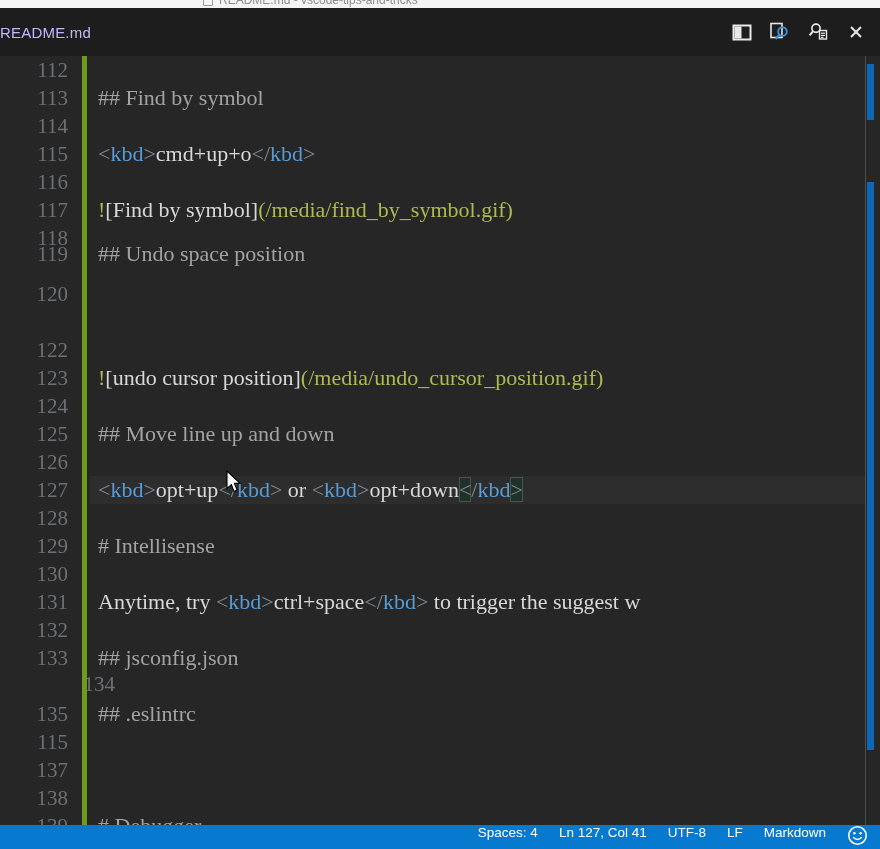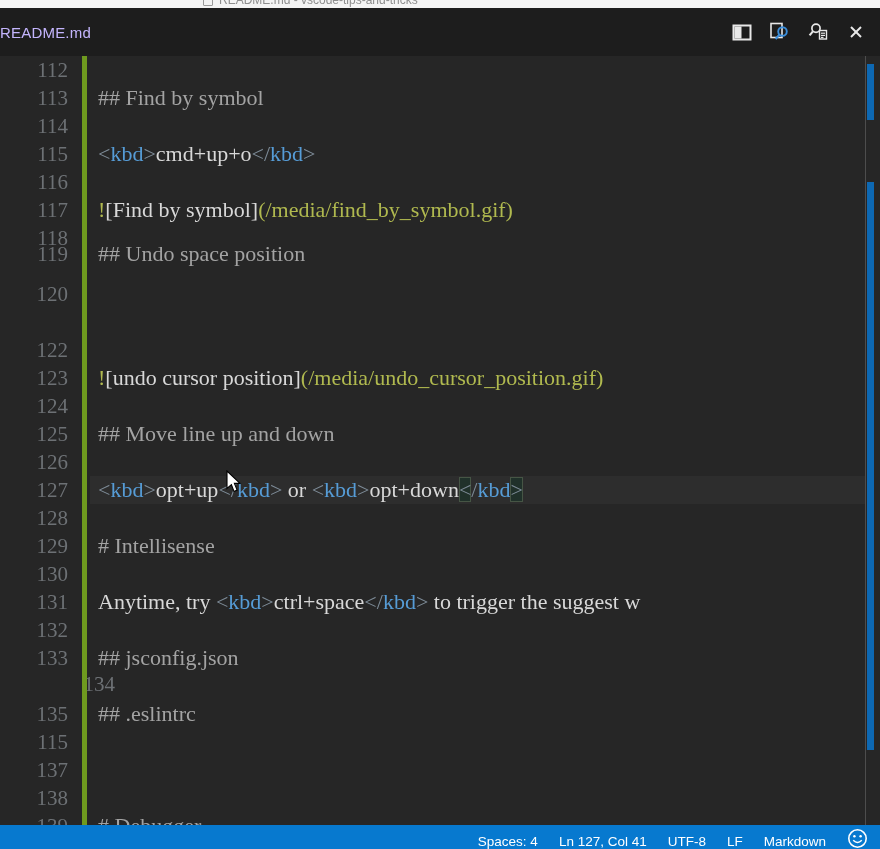--- a/index.html
+++ b/index.html
@@ -46,21 +46,21 @@
   .ruler-line { position:absolute; left:865px; top:0; bottom:0; width:1px; background:#4d4d4d; }
   .ruler-seg { position:absolute; left:867px; width:7px; background:#0d68b3; }
   .seg-1 { top:8px;  height:56px; }
   .seg-2 { top:126px; height:568px; }
 
   
   .mouse-cursor { position:absolute; left:226px; top:414px; z-index:5; }
 
   
   .status-bar { position:absolute; left:0; top:825px; width:880px; height:24px;
-                background:#0779cf; display:flex; align-items:flex-end; justify-content:flex-end;
+                background:#0779cf; display:flex; align-items:flex-start; justify-content:flex-end;
                 gap:21px; padding-right:12px; }
   .status-item { color:#ffffff; font-size:13.5px; white-space:nowrap; }
   .smiley { display:flex; align-items:center; }
 </style>
 </head>
 <body>
 
 <div class="app">
 
   <div class="window-strip">

